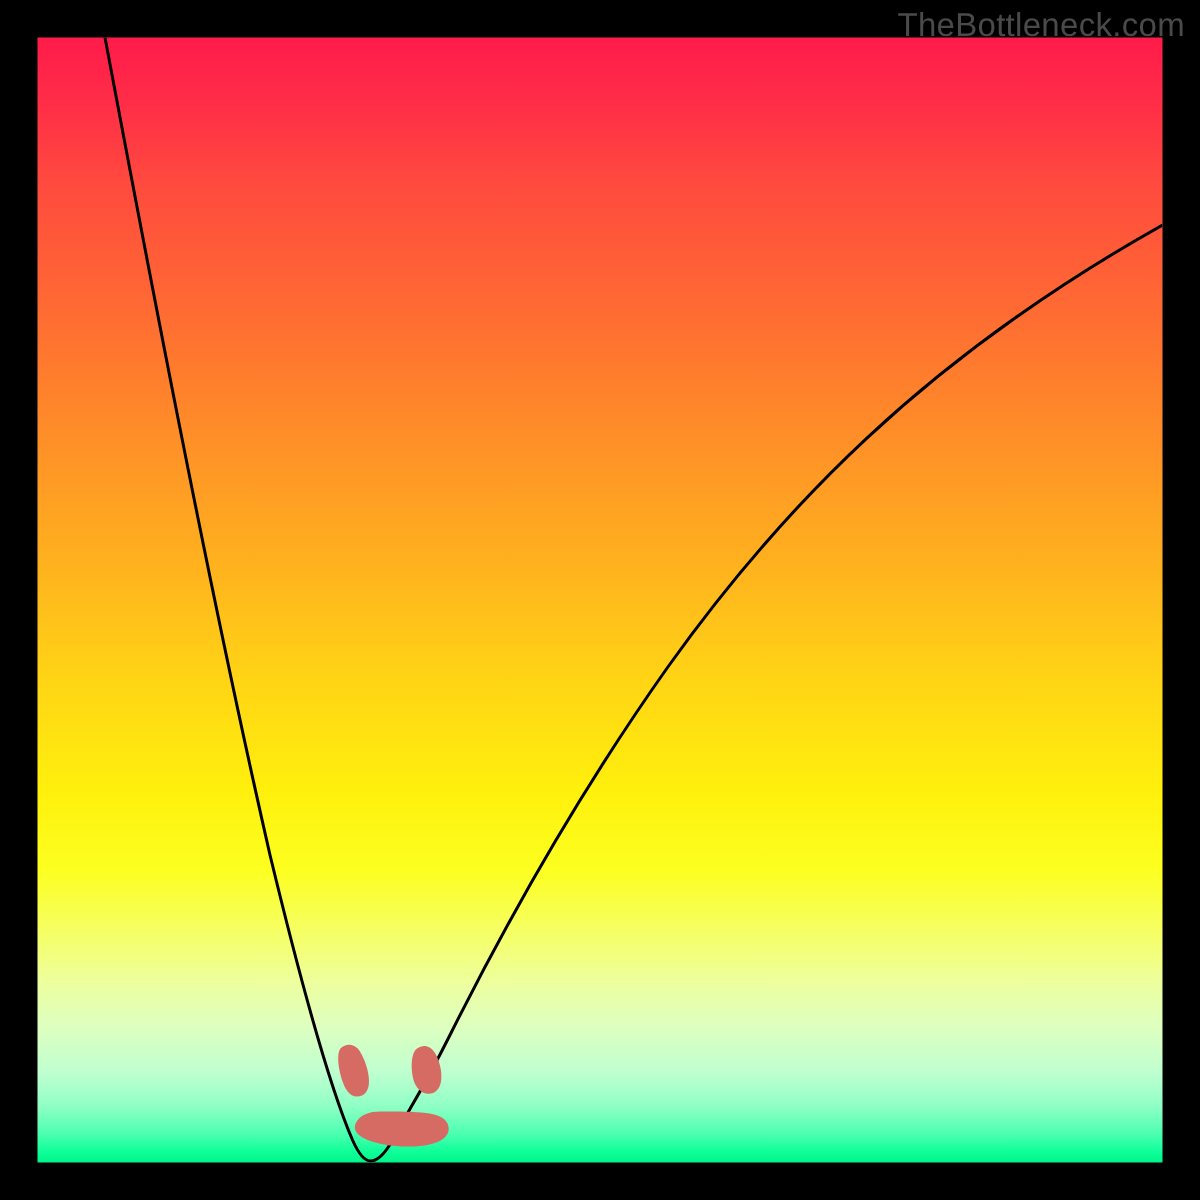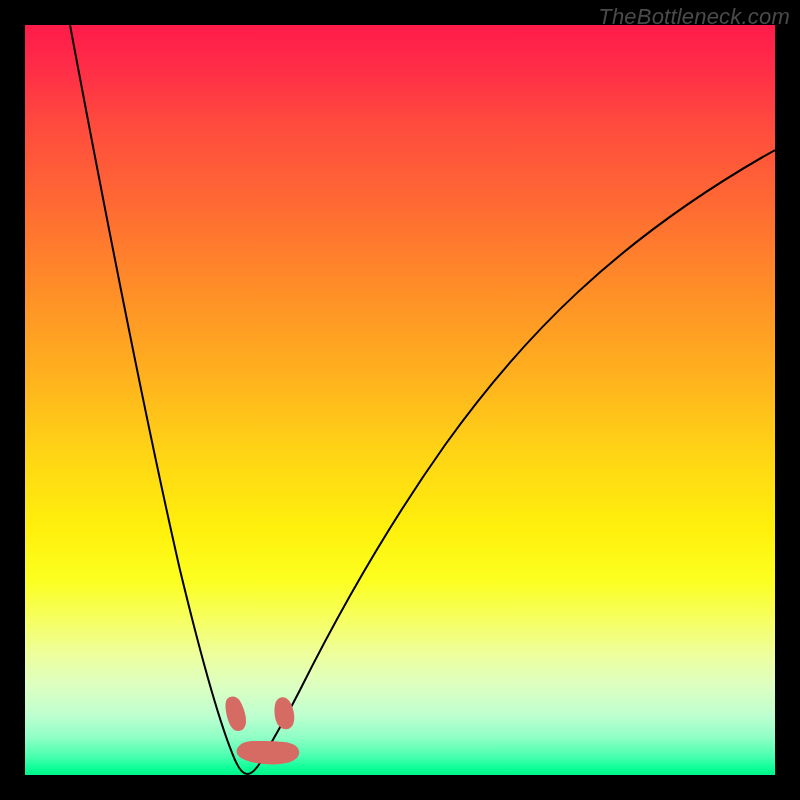--- a/index.html
+++ b/index.html
@@ -1,17 +1,17 @@
 <!DOCTYPE html>
 <html><head>
 <meta charset="utf-8">
 <style>
   * { margin: 0; padding: 0; box-sizing: border-box; }
   body { width: 800px; height: 800px; overflow: hidden; background: #000; font-family: Arial, sans-serif; }
-  .frame { position: relative; width: 800px; height: 800px; background: #000; font-style: italic; }
+  .frame { position: relative; width: 800px; height: 800px; background: #000; }
   .watermark { position: absolute; top: 4px; right: 10px; color: #4a4a4a; font-size: 22px; font-weight: 500; z-index: 10; letter-spacing: 0.2px; }
   .plot { position: absolute; left: 25px; top: 25px; width: 750px; height: 750px; }
   .gradient { position: absolute; inset: 0; background: linear-gradient(to bottom,
       #ff1b4a 0%,
       #ff2e47 6%,
       #ff4a3e 13%,
       #ff6a33 24%,
       #ff8d28 35%,
       #ffb21e 47%,
       #ffd415 57%,

